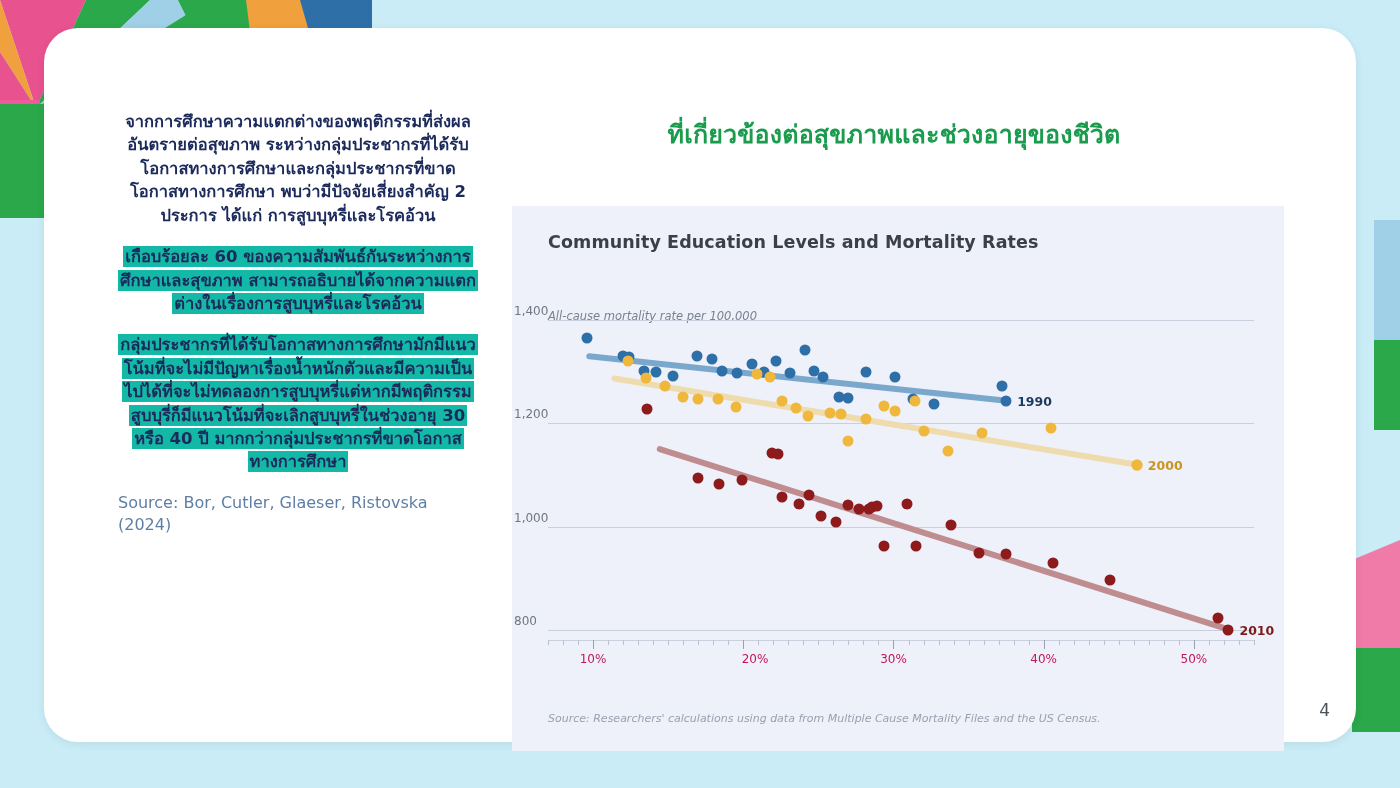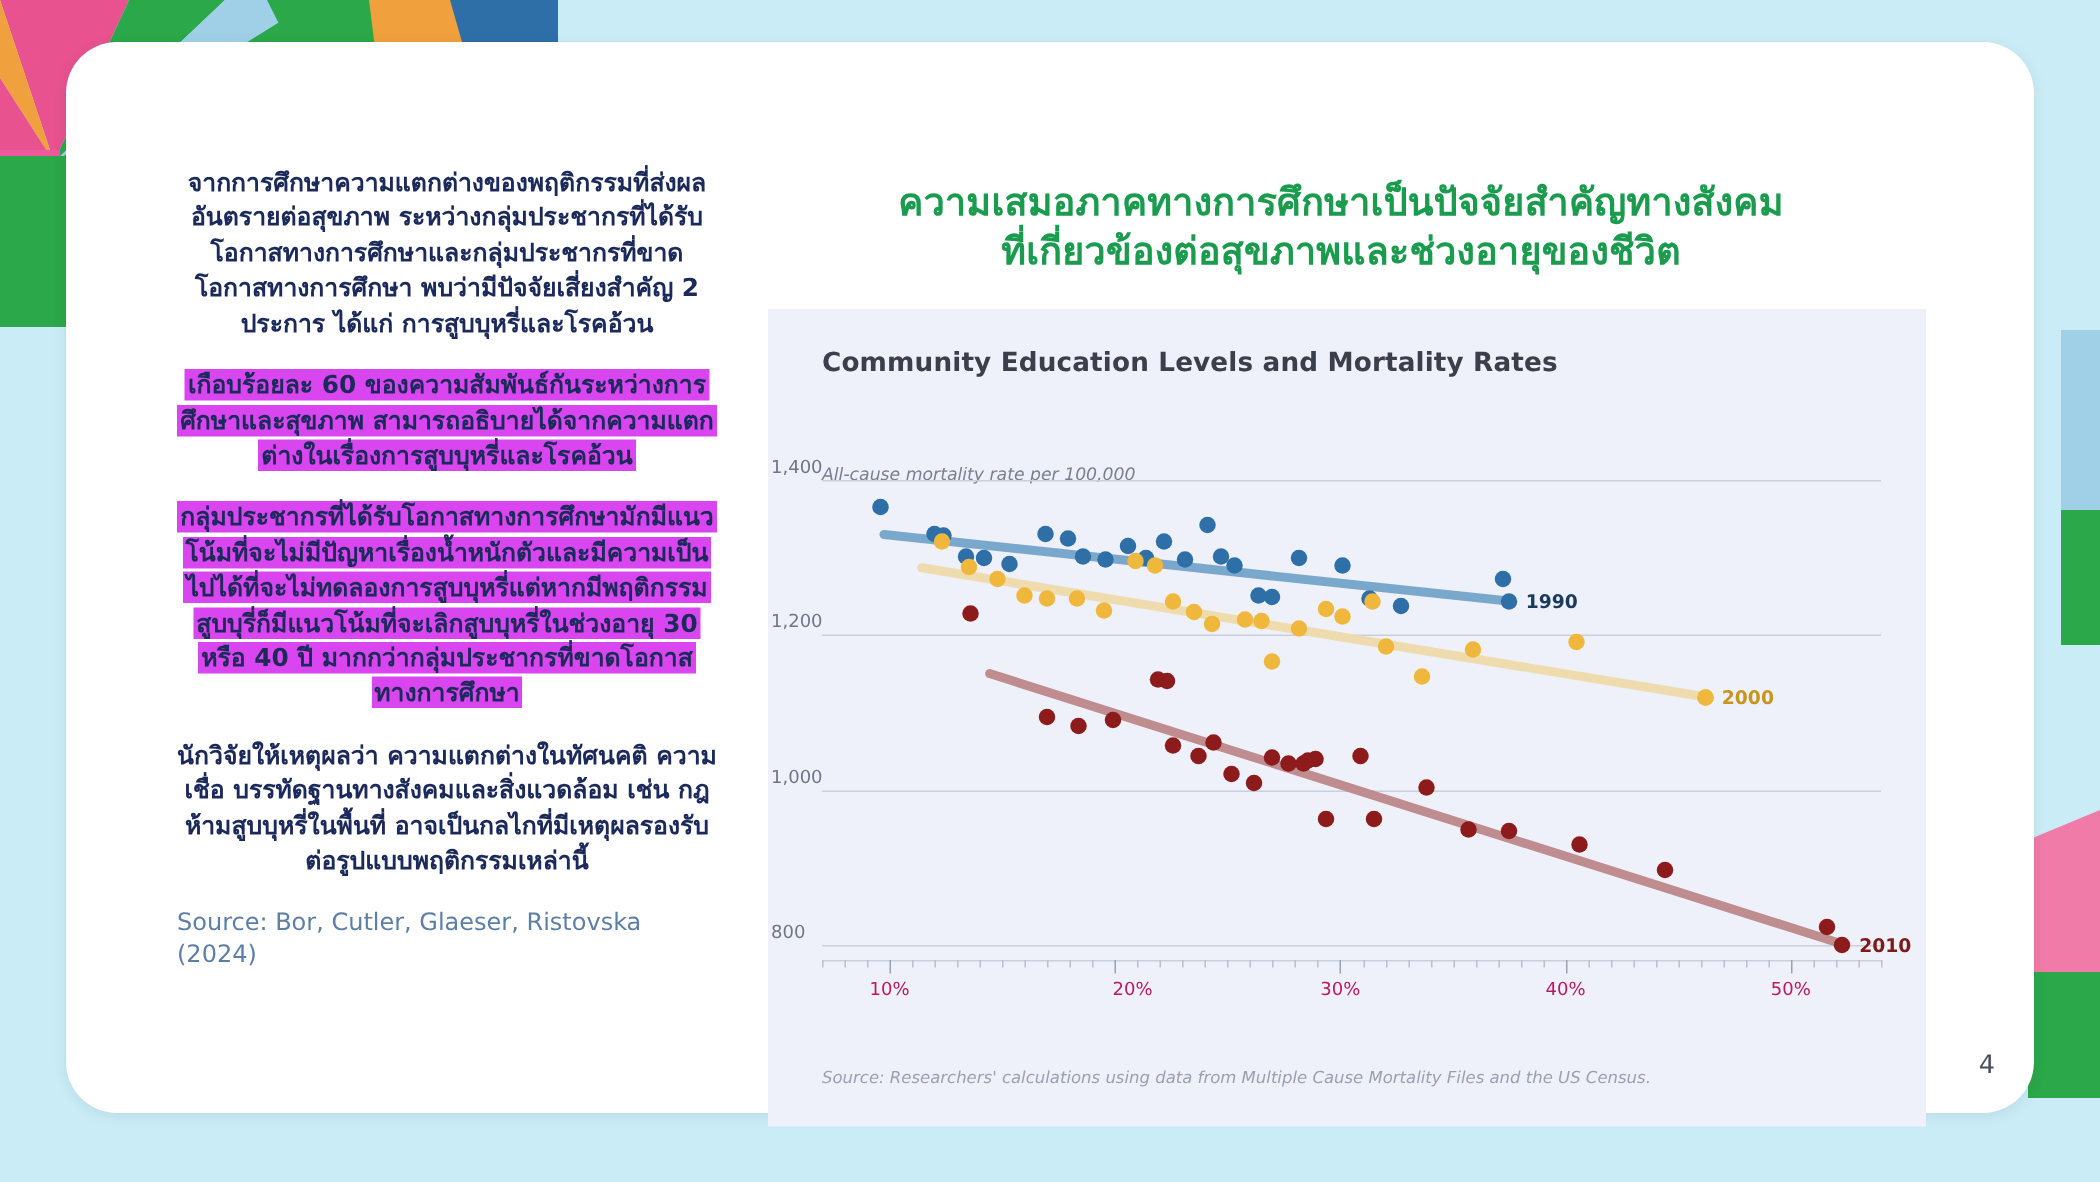--- a/index.html
+++ b/index.html
@@ -33,21 +33,21 @@
   
   #left-col {
     position:absolute; left:74px; top:82px; width:360px;
     text-align:center;
   }
   .para {
     color:#1b2a5b; font-weight:bold; font-size:16.5px; line-height:1.42;
     margin-bottom:18px;
   }
   .para.hl span.hltext {
-    background:#d946ef; padding:1px 2px;
+    background:#14b8a6; padding:1px 2px;
     box-decoration-break:clone; -webkit-box-decoration-break:clone;
   }
   #source-left {
     color:#5d7fa6; font-size:16px; font-weight:normal;
     text-align:left; line-height:1.35; margin-top:16px;
   }
 
   
   #slide-title {
     position:absolute; left:470px; top:90px; width:760px;
@@ -139,36 +139,32 @@
       <rect x="1374" y="220" width="26" height="120" fill="#9fd0e8"></rect>
       <rect x="1374" y="340" width="26" height="90" fill="#2aa84a"></rect>
     </g>
   </svg>
 </div>
 
 <div id="slide-card">
 
 
   <div id="slide-title">
-    <div>ความเสมอภาคทางการศึกษาเป็นปัจจัยสำคัญทางสังคม</div>
     <div>ที่เกี่ยวข้องต่อสุขภาพและช่วงอายุของชีวิต</div>
   </div>
 
   <div id="left-col">
     <div class="para">
       <span>จากการศึกษาความแตกต่างของพฤติกรรมที่ส่งผลอันตรายต่อสุขภาพ ระหว่างกลุ่มประชากรที่ได้รับโอกาสทางการศึกษาและกลุ่มประชากรที่ขาดโอกาสทางการศึกษา พบว่ามีปัจจัยเสี่ยงสำคัญ 2 ประการ ได้แก่ การสูบบุหรี่และโรคอ้วน</span>
     </div>
     <div class="para hl">
       <span class="hltext">เกือบร้อยละ 60 ของความสัมพันธ์กันระหว่างการศึกษาและสุขภาพ สามารถอธิบายได้จากความแตกต่างในเรื่องการสูบบุหรี่และโรคอ้วน</span>
     </div>
     <div class="para hl">
       <span class="hltext">กลุ่มประชากรที่ได้รับโอกาสทางการศึกษามักมีแนวโน้มที่จะไม่มีปัญหาเรื่องน้ำหนักตัวและมีความเป็นไปได้ที่จะไม่ทดลองการสูบบุหรี่แต่หากมีพฤติกรรมสูบบุรี่ก็มีแนวโน้มที่จะเลิกสูบบุหรี่ในช่วงอายุ 30 หรือ 40 ปี มากกว่ากลุ่มประชากรที่ขาดโอกาสทางการศึกษา</span>
-    </div>
-    <div class="para">
-      <span>นักวิจัยให้เหตุผลว่า ความแตกต่างในทัศนคติ ความเชื่อ บรรทัดฐานทางสังคมและสิ่งแวดล้อม เช่น กฎห้ามสูบบุหรี่ในพื้นที่ อาจเป็นกลไกที่มีเหตุผลรองรับต่อรูปแบบพฤติกรรมเหล่านี้</span>
     </div>
     <div id="source-left">Source: Bor, Cutler, Glaeser, Ristovska (2024)</div>
   </div>
 
   <div id="chart-panel">
     <div id="chart-title">Community Education Levels and Mortality Rates</div>
     <div id="y-axis-caption">All-cause mortality rate per 100,000</div>
     <div id="plot">
         <div class="gridline" style="top: 10.3125px; width: 706px;"></div>
         <div class="ytick-label" style="top: 10.3125px; left: -34px;">1,400</div>

